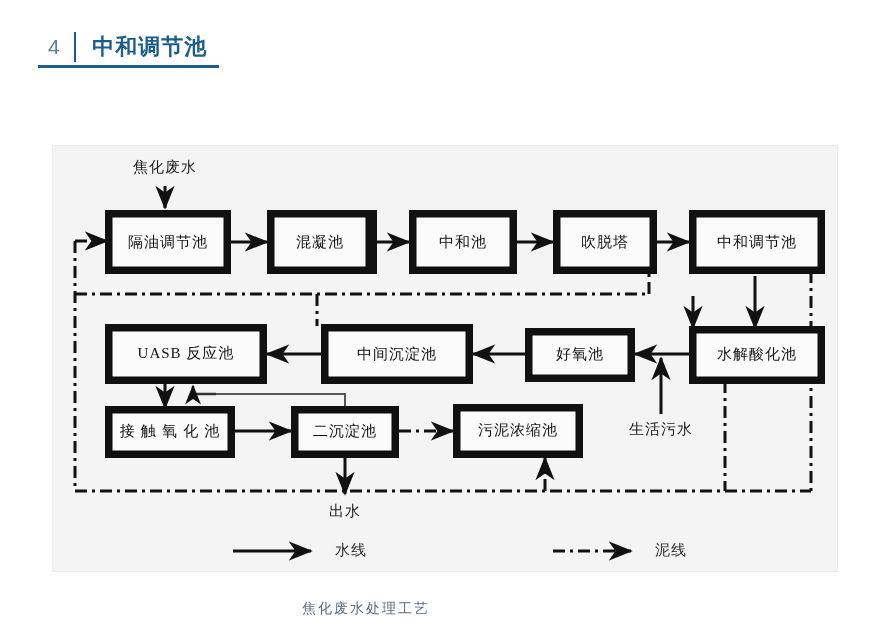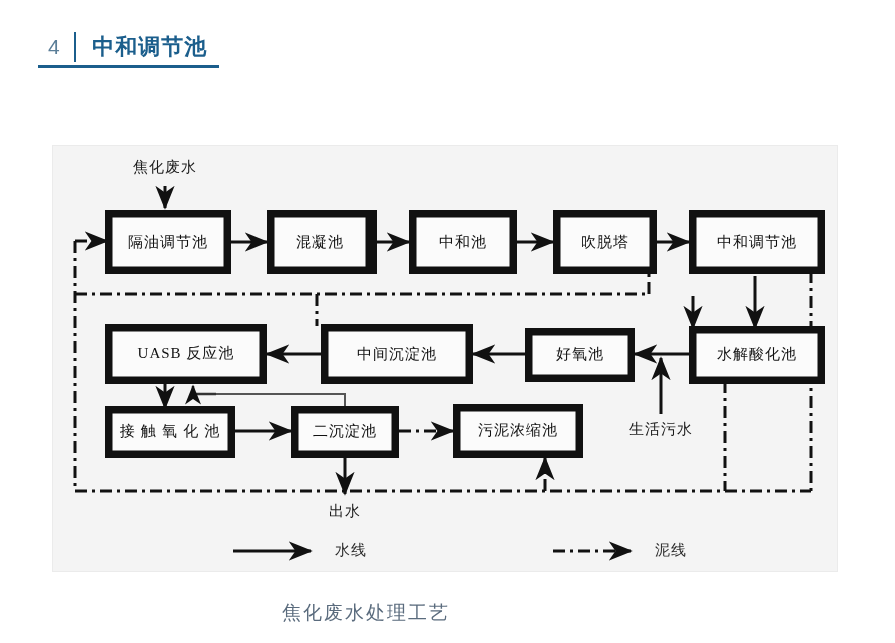--- a/index.html
+++ b/index.html
@@ -68,21 +68,21 @@
     display: block;
   }
 
   
   #figure-caption {
     position: absolute;
     left: 0;
     top: 600px;
     width: 732px;
     text-align: center;
-    font-size: 19px;
+    font-size: 14px;
     color: #5a6b7d;
     letter-spacing: 2px;
   }
 
   
   .node-label {
     font-family: "Liberation Sans", "DejaVu Sans", sans-serif;
     font-size: 15px;
     fill: #111111;
     text-anchor: middle;

